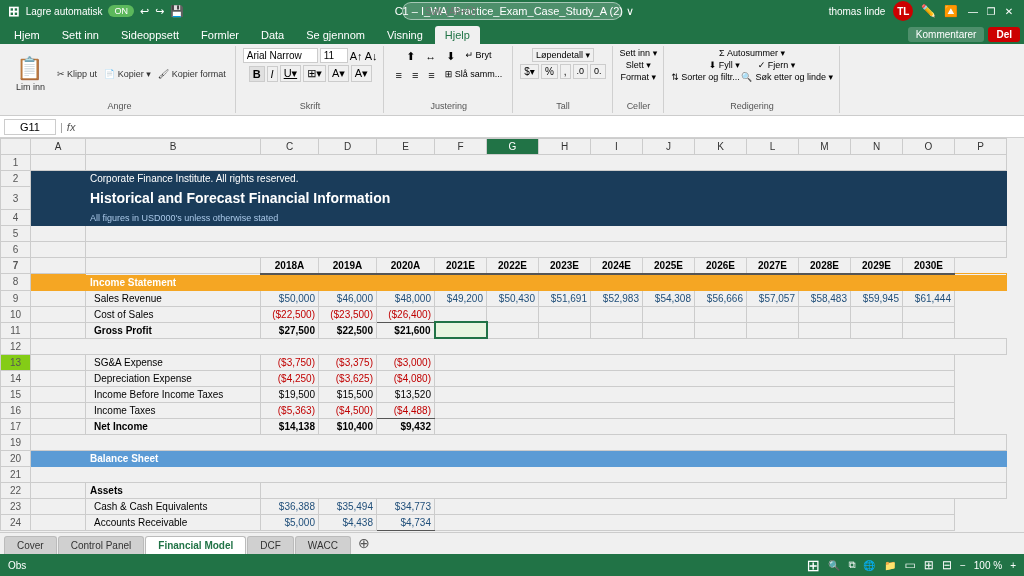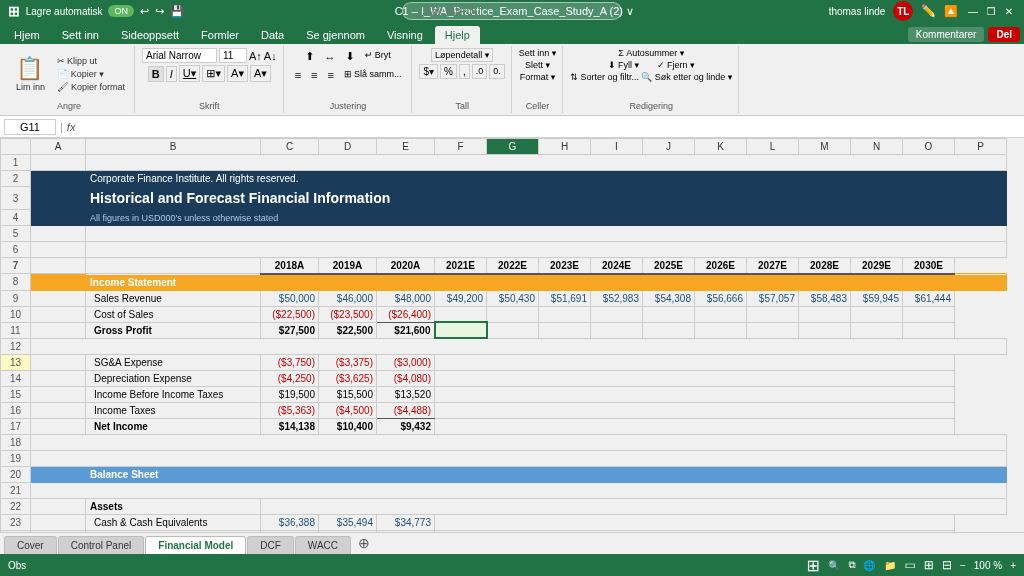--- a/index.html
+++ b/index.html
@@ -254,21 +254,21 @@
   </div>
 
   <div id="ribbon" style="height:72px;background:#f0f0f0;border-bottom:1px solid #ccc;display:flex;align-items:stretch;padding:2px 4px;gap:1px;overflow:hidden;">
 
     <div class="ribbon-group">
       <div class="ribbon-group-content">
         <div class="ribbon-btn" style="padding:2px 6px;">
           <span style="font-size:22px;">📋</span>
           <span style="font-size:9px;">Lim inn</span>
         </div>
-        <div style="display:flex;flex-direction:column;gap:1px;">
+        <div style="display:flex;flex-direction:row;gap:1px;">
           <div class="ribbon-btn-small">✂ Klipp ut</div>
           <div class="ribbon-btn-small">📄 Kopier ▾</div>
           <div class="ribbon-btn-small">🖌 Kopier format</div>
         </div>
       </div>
       <div class="ribbon-group-label">Angre</div>
     </div>
 
     <div class="ribbon-group">
       <div class="ribbon-group-content" style="flex-direction:column;gap:2px;">
@@ -501,21 +501,21 @@
             <td style="border:1px solid #ccc;"></td>
             <td style="border:1px solid #ccc;"></td>
           </tr>
 
           <tr>
             <td style="background:#f0f0f0;text-align:center;color:#555;font-size:10px;border:1px solid #ccc;">12</td>
             <td colspan="16" style="border:1px solid #ccc;"></td>
           </tr>
 
           <tr>
-            <td style="background:#fef9c3;text-align:center;color:#555;font-size:10px;border:1px solid #ccc;">13</td>
+            <td style="background:#84cc16;text-align:center;color:#555;font-size:10px;border:1px solid #ccc;">13</td>
             <td style="border:1px solid #ccc;"></td>
             <td style="border:1px solid #ccc;padding-left:8px;">SG&amp;A Expense</td>
             <td style="border:1px solid #ccc;text-align:right;color:#c00000;">($3,750)</td>
             <td style="border:1px solid #ccc;text-align:right;color:#c00000;">($3,375)</td>
             <td style="border:1px solid #ccc;text-align:right;color:#c00000;">($3,000)</td>
             <td colspan="10" style="border:1px solid #ccc;"></td>
           </tr>
 
           <tr>
             <td style="background:#f0f0f0;text-align:center;color:#555;font-size:10px;border:1px solid #ccc;">14</td>
@@ -550,24 +550,20 @@
           <tr>
             <td style="background:#f0f0f0;text-align:center;color:#555;font-size:10px;border:1px solid #ccc;">17</td>
             <td style="border:1px solid #ccc;"></td>
             <td style="border:1px solid #ccc;padding-left:8px;font-weight:bold;">Net Income</td>
             <td style="border:1px solid #ccc;text-align:right;font-weight:bold;">$14,138</td>
             <td style="border:1px solid #ccc;text-align:right;font-weight:bold;">$10,400</td>
             <td style="border:1px solid #ccc;text-align:right;font-weight:bold;">$9,432</td>
             <td colspan="10" style="border:1px solid #ccc;"></td>
           </tr>
 
-          <tr>
-            <td style="background:#f0f0f0;text-align:center;color:#555;font-size:10px;border:1px solid #ccc;">18</td>
-            <td colspan="16" style="border:1px solid #ccc;"></td>
-          </tr>
 
           <tr>
             <td style="background:#f0f0f0;text-align:center;color:#555;font-size:10px;border:1px solid #ccc;">19</td>
             <td colspan="16" style="border:1px solid #ccc;"></td>
           </tr>
 
           <tr>
             <td style="background:#f0f0f0;text-align:center;color:#555;font-size:10px;border:1px solid #ccc;">20</td>
             <td style="background:#5b9bd5;border:1px solid #5b9bd5;"></td>
             <td colspan="15" style="background:#5b9bd5;color:white;font-weight:bold;font-size:10px;padding:2px 4px;border:1px solid #5b9bd5;">Balance Sheet</td>

